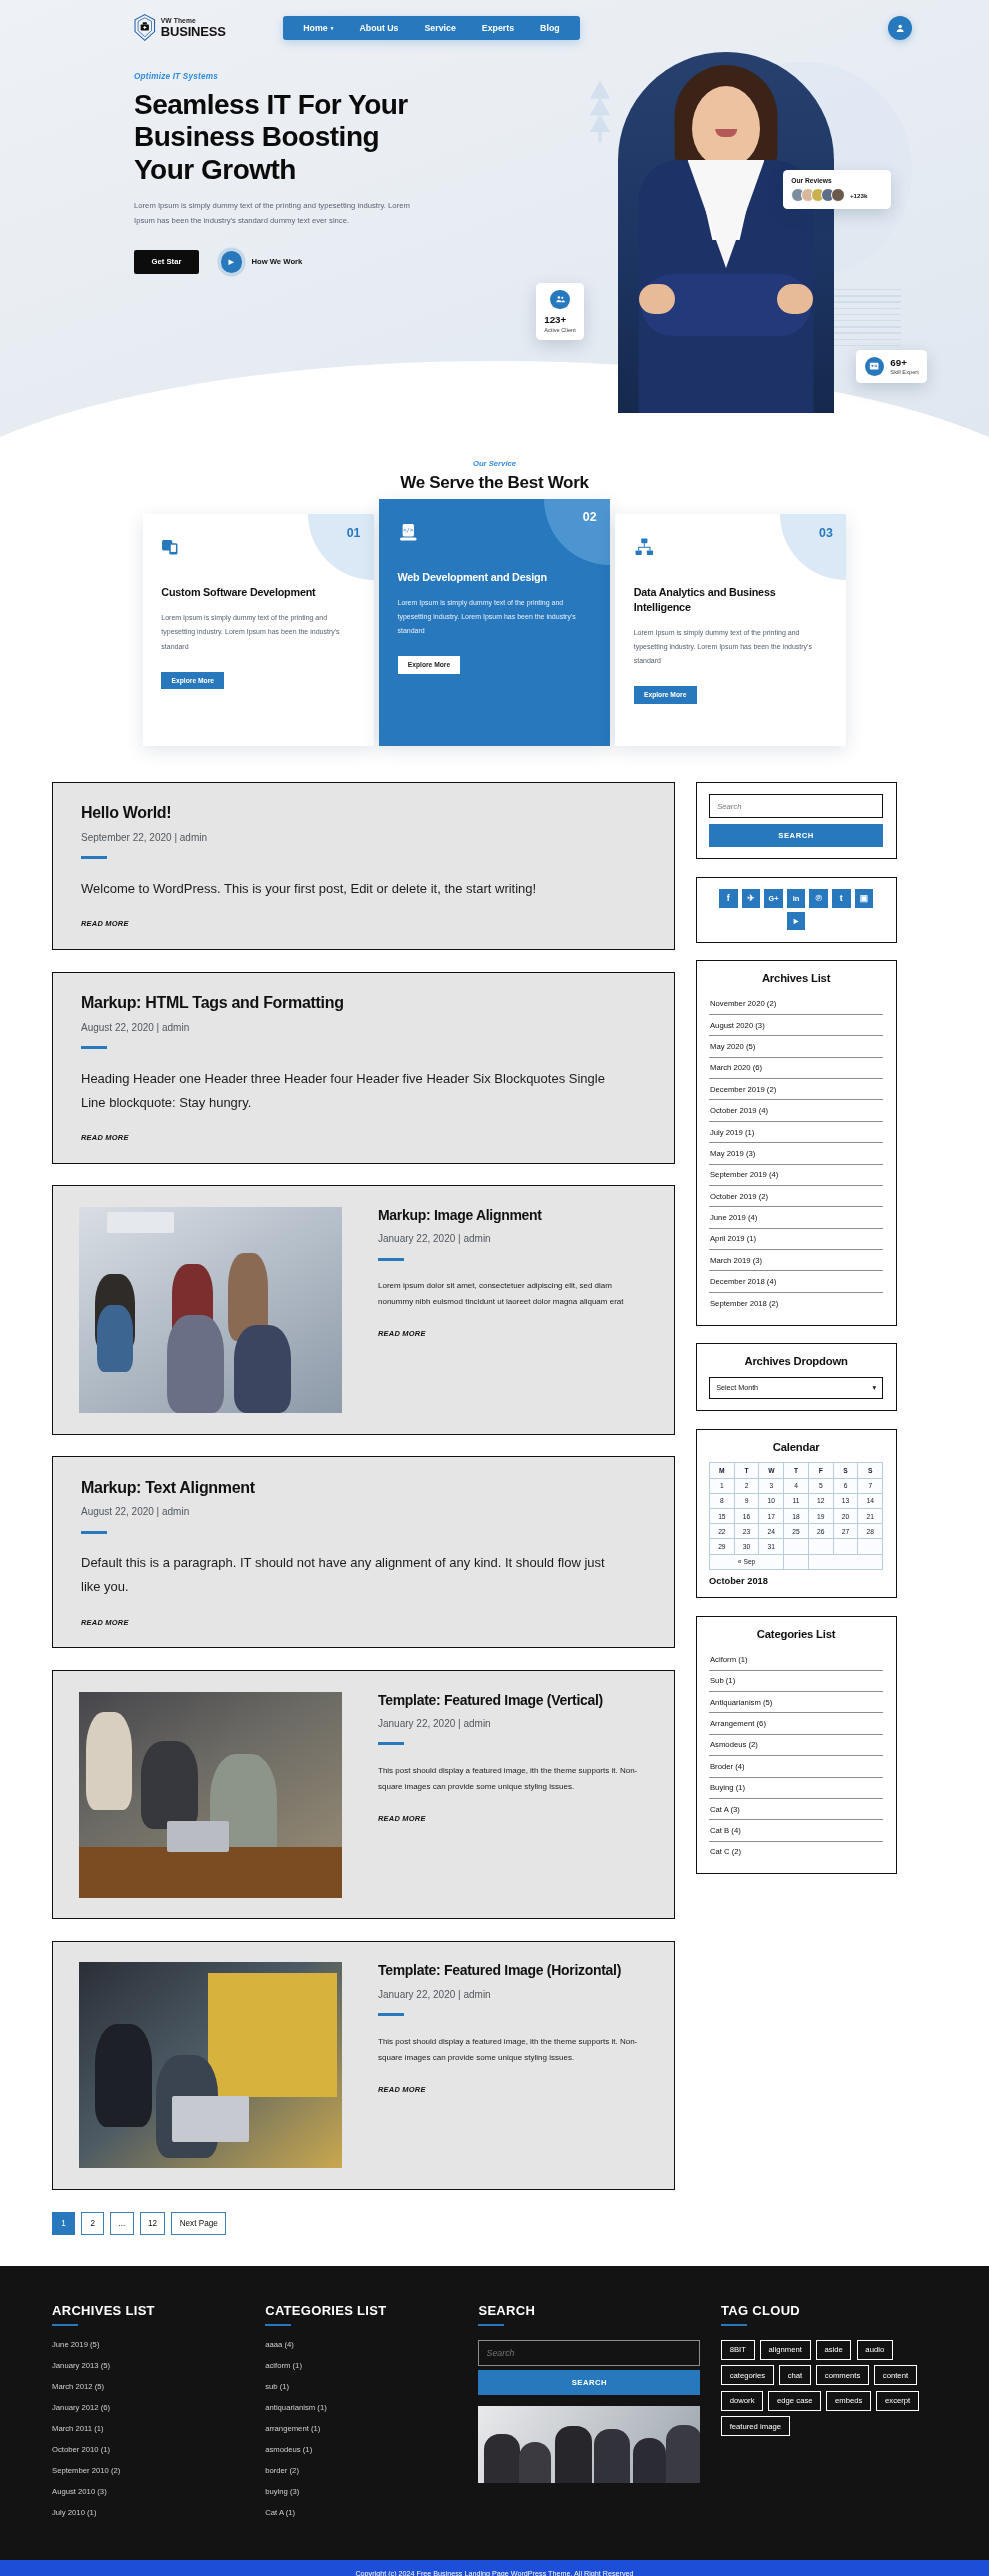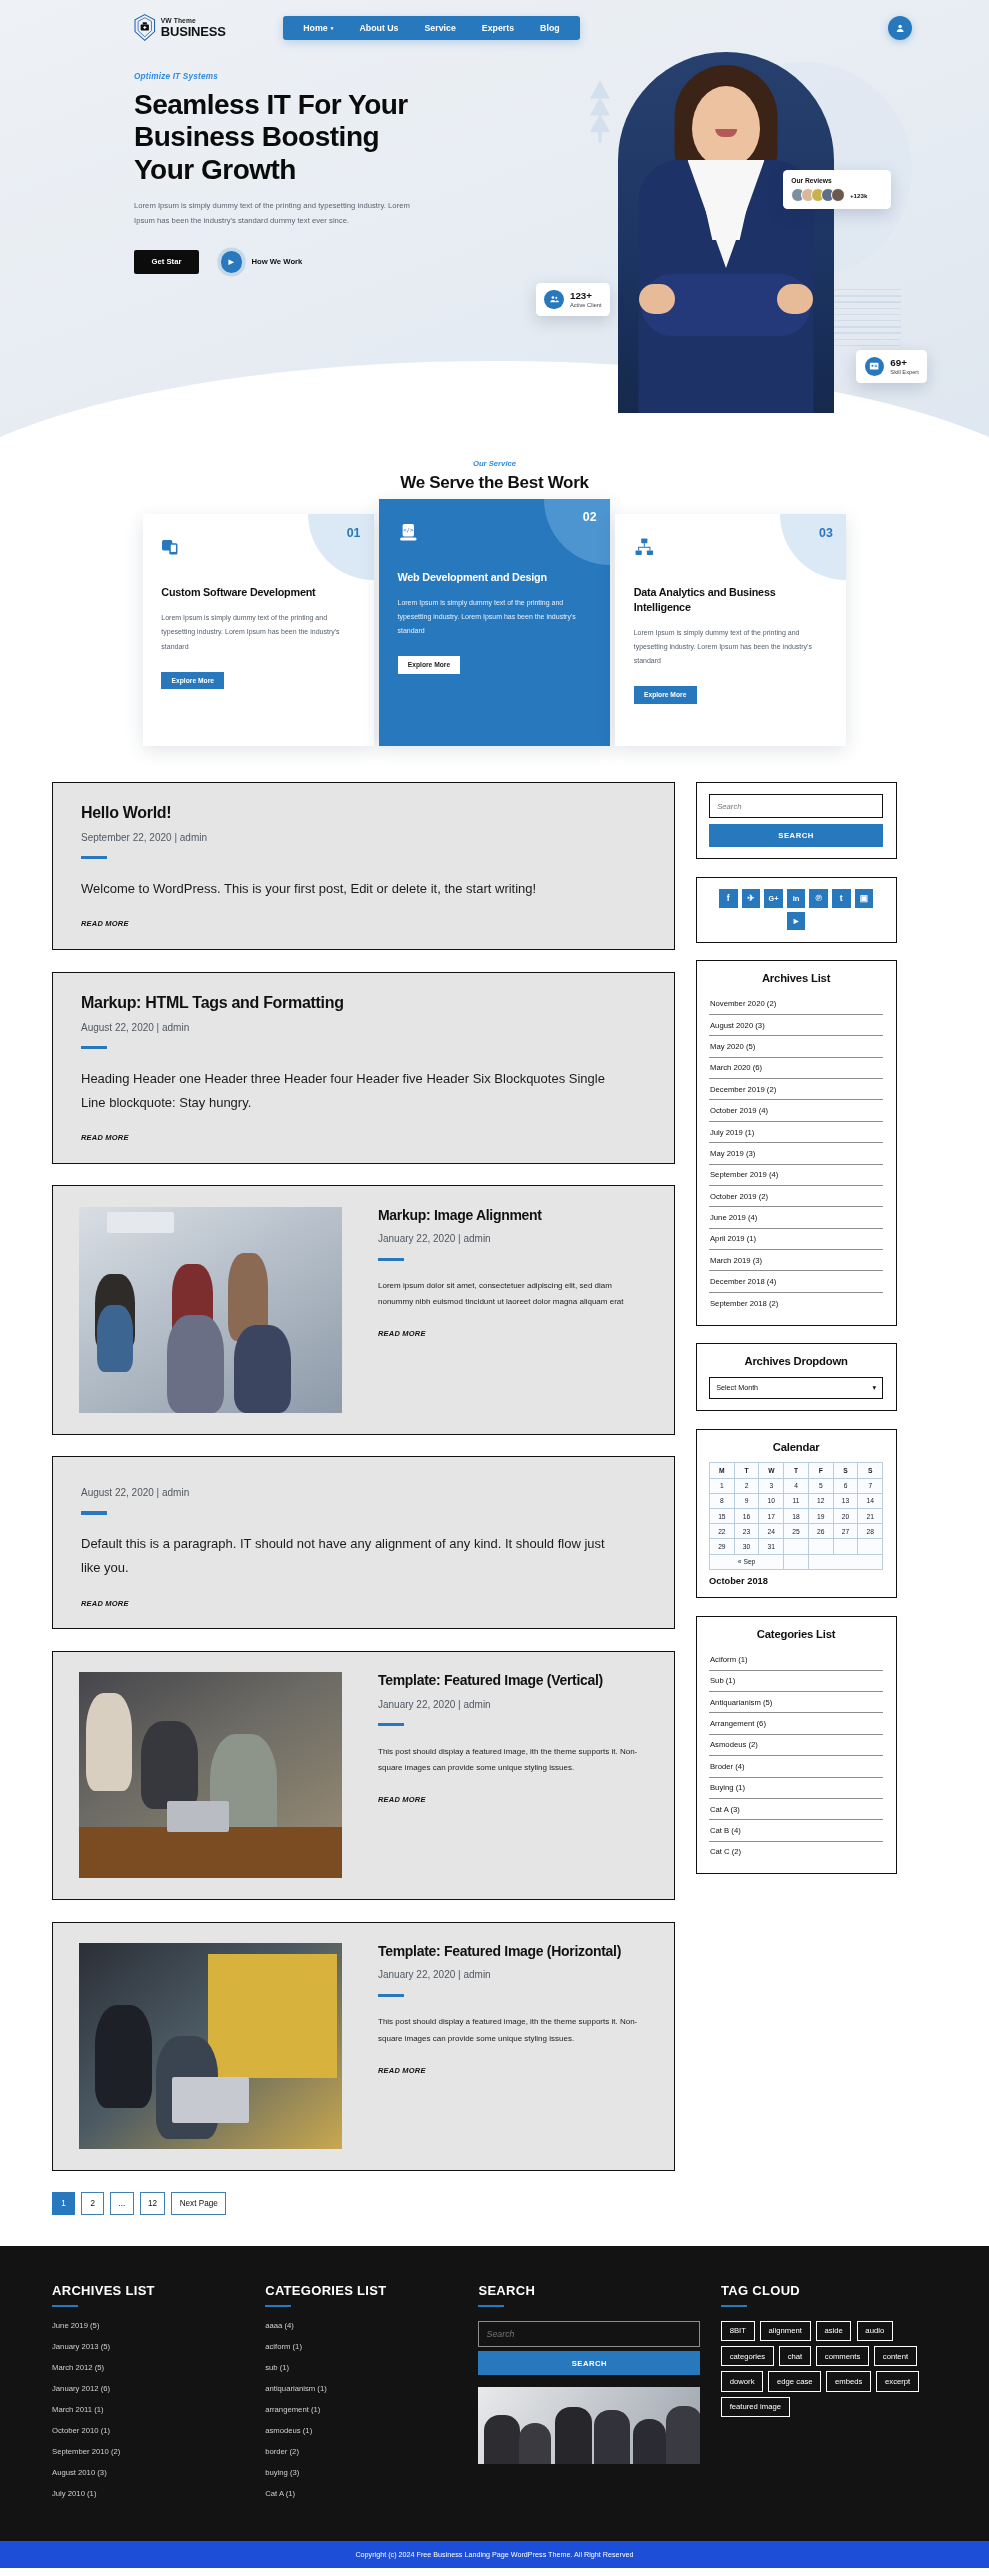--- a/index.html
+++ b/index.html
@@ -115,21 +115,21 @@
     position:absolute; z-index:14; background:#fff; border-radius:4.6px;
     box-shadow:0 5.2px 15.5px rgba(21,46,85,.18); padding:6.7px 8.2px;
   }
   .fcard-reviews{ right:98px; top:170px; width:108px;}
   .fcard-title{ font-size:6.7px; font-weight:700; color:#111;}
   .avatar-row{ display:flex; align-items:center; margin-top:4.6px; gap:0;}
   .avatar{ width:14px;height:14px;border-radius:50%;border:1px solid #fff; margin-left:-4.1px; flex:none;}
   .avatar:first-child{ margin-left:0;}
   .avatar-more{ font-size:6.2px;font-weight:700;color:#111;margin-left:5.2px;}
   .fcard-stat{ display:flex; align-items:center; gap:6.2px;}
-  .fcard-clients{ left:536px; top:283px; }
+  .fcard-clients{ left:536px; top:283px;flex-direction:column; }
   .fcard-experts{ right:62px; top:350px; }
   .stat-ic{
     width:19.6px;height:19.6px;border-radius:50%;background:#2878be;color:#fff;
     display:flex;align-items:center;justify-content:center;font-size:8.8px; flex:none;
   }
   .stat-num{ font-size:9.8px;font-weight:800;color:#111;line-height:1.1;}
   .stat-lbl{ font-size:5.7px;color:#444; margin-top:1px;}
 
   
   .services{ position:relative; background:#fff; padding: 15.5px 0 36px; z-index:12;}
@@ -480,20 +480,21 @@
           <h2 class="post-title">Markup: Image Alignment</h2>
           <div class="post-meta">January 22, 2020 | admin</div>
           <div class="post-rule"></div>
           <p class="post-text">Lorem ipsum dolor sit amet, consectetuer adipiscing elit, sed diam nonummy nibh euismod tincidunt ut laoreet dolor magna aliquam erat</p>
           <a class="read-more" href="#">READ MORE</a>
         </div>
       </article>
 
       <article class="post-card">
         <div class="post-body">
+          <h2 class="post-title">Markup: Text Alignment</h2>
           <div class="post-meta">August 22, 2020 | admin</div>
           <div class="post-rule"></div>
           <p class="post-text">Default this is a paragraph. IT should not have any alignment of any kind. It should flow just like you.</p>
           <a class="read-more" href="#">READ MORE</a>
         </div>
       </article>
 
       <article class="post-card has-img">
         <div class="post-thumb office">
           <span class="thumb-fig" style="left:7.2px;top:20.6px;width:46px;height:98px;background:#d9cfc0"></span>

